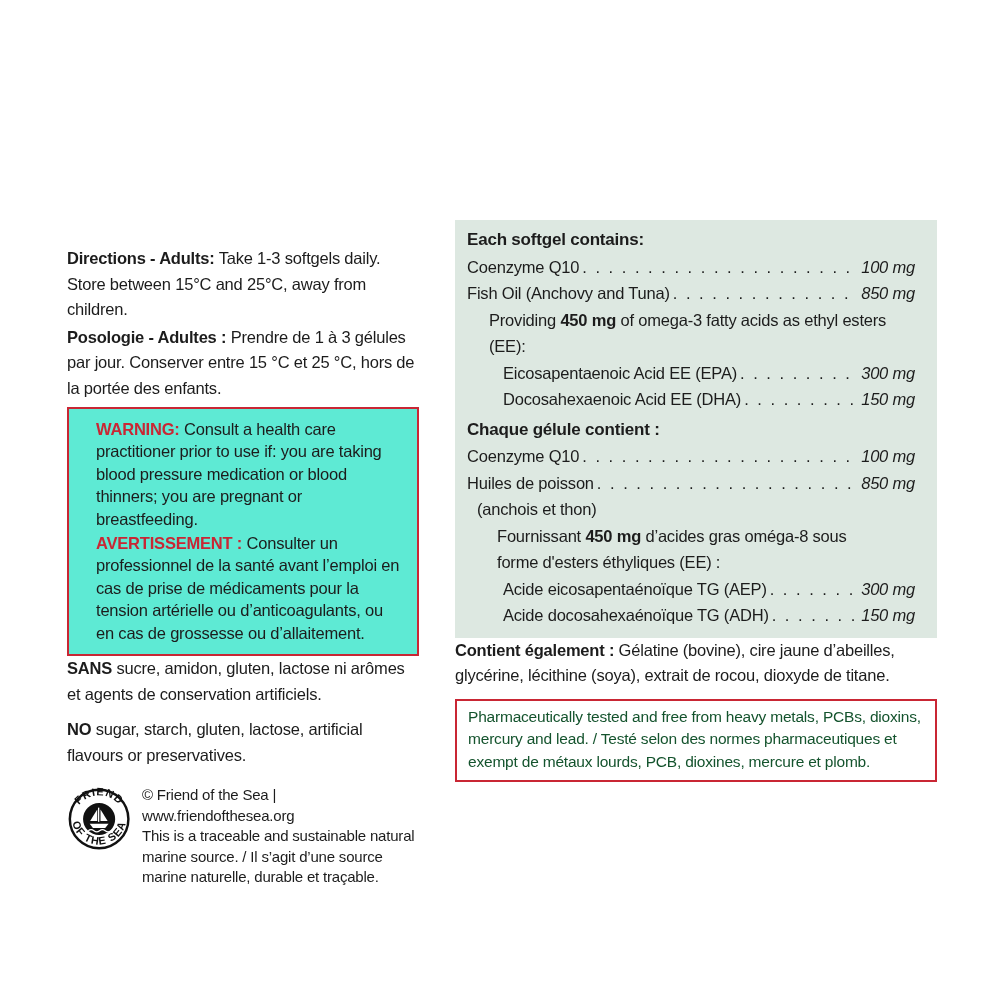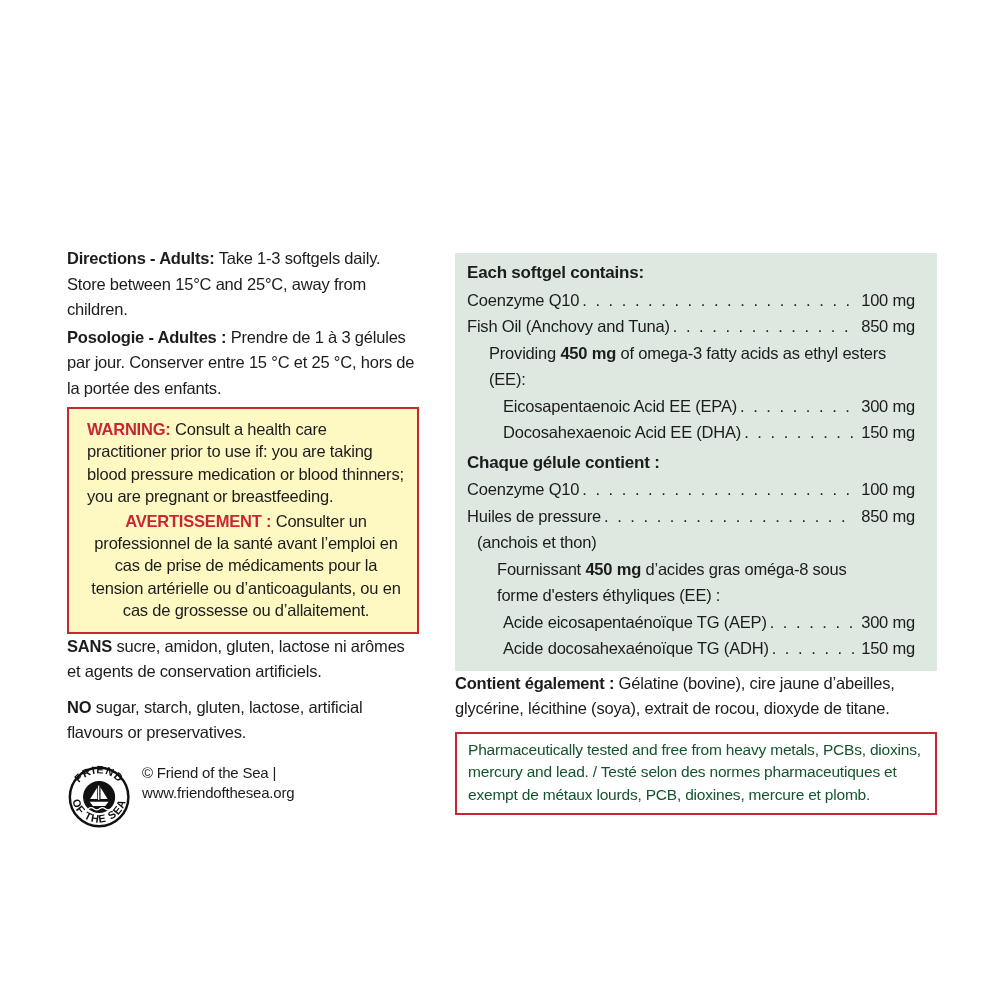--- a/index.html
+++ b/index.html
@@ -10,43 +10,43 @@
   }
   b{font-weight:bold;}
   .red{color:#c92634;}
   p{margin:0;}
 
   
   .left-col{position:absolute;left:67px;top:210px;width:352px;}
   .para{font-size:16.5px;line-height:25.5px;}
   .mb2{margin-bottom:2px;}
   .warning-box{
-    margin-top:6px;border:2px solid #c92634;background:#fef9c3;
-    padding:9px 12px 10px 18px;
+    margin-top:6px;border:2px solid #c92634;background:#5eead4;
+    padding:9px 12px 10px 27px;
   }
   .wpara{font-size:16.5px;line-height:22.4px;}
-  .wpara + .wpara{margin-top:2px;text-align:center;}
+  .wpara + .wpara{margin-top:2px;}
   .mt10{margin-top:10px;}
   .cert{margin-top:17px;display:flex;gap:7px;align-items:flex-start;}
   .cert-logo{flex:0 0 auto;}
   .cert-text{font-size:15px;line-height:20.5px;width:286px;letter-spacing:-0.2px;}
 
   
-  .right-col{position:absolute;left:455px;top:217px;width:482px;}
+  .right-col{position:absolute;left:455px;top:184px;width:482px;}
   .panel{
     background:#dde8e1;padding:7px 22px 9px 12px;
     font-size:16.5px;line-height:26.5px;
   }
   .phead{font-weight:bold;font-size:17px;}
   .mt4{margin-top:4px;}
   .row{display:flex;align-items:baseline;}
   .row .name{white-space:nowrap;}
   .row .leader{flex:1;overflow:hidden;white-space:nowrap;margin:0 6px 0 3px;letter-spacing:2px;}
   .row .leader::after{content:". . . . . . . . . . . . . . . . . . . . . . . . . . . . . . . . . . . . . . . . . . . . . . . . . . . . . .";}
-  .row .value{white-space:nowrap;}
+  .row .value{white-space:nowrap;font-style:italic;}
   .ind05{padding-left:10px;}
   .ind1{padding-left:22px;}
   .ind15{padding-left:30px;}
   .ind2{padding-left:36px;}
   .also-para{font-size:16.5px;line-height:25px;}
   .mt8{margin-top:8px;}
   .purity-box{
     margin-top:11px;border:2px solid #c92634;
     padding:5px 10px 7px 11px;
     font-size:15.5px;line-height:22.5px;color:#14532d;
@@ -88,20 +88,21 @@
         <path d="M22.5 48.5 q3 -2.4 6 0 q3 2.4 6 0 q3 -2.4 6 0 q3 2.4 6 0" stroke="#ffffff" fill="none" stroke-width="1.4"></path>
         <text font-size="11.5" font-weight="bold" fill="#111111" font-family="Liberation Sans, DejaVu Sans, sans-serif" letter-spacing="1">
           <textPath href="#arcTop" startOffset="50%" text-anchor="middle">FRIEND</textPath>
         </text>
         <text font-size="11.5" font-weight="bold" fill="#111111" font-family="Liberation Sans, DejaVu Sans, sans-serif" letter-spacing="1">
           <textPath href="#arcBottom" startOffset="50%" text-anchor="middle">OF THE SEA</textPath>
         </text>
       </svg>
       <div class="cert-text">
         <div>© Friend of the Sea | www.friendofthesea.org</div>
+        <div>This is a traceable and sustainable natural marine source. / Il s’agit d’une source marine naturelle, durable et traçable.</div>
       </div>
     </div>
 
   </div>
 
   <div class="right-col">
 
     <div class="panel">
       <div class="phead">Each softgel contains:</div>
 
@@ -130,21 +131,21 @@
       </div>
 
       <div class="phead mt4">Chaque gélule contient :</div>
 
       <div class="row">
         <span class="name">Coenzyme Q10</span>
           <span class="leader"></span>
           <span class="value">100 mg</span>
       </div>
       <div class="row">
-        <span class="name">Huiles de pressure</span>
+        <span class="name">Huiles de poisson</span>
           <span class="leader"></span>
           <span class="value">850 mg</span>
       </div>
 
       <div class="ind05">(anchois et thon)</div>
 
       <div class="ind15"><span>Fournissant </span><b>450 mg</b><span> d’acides gras oméga-8 sous</span></div>
       <div class="ind15">forme d'esters éthyliques (EE) :</div>
 
       <div class="row ind2">

